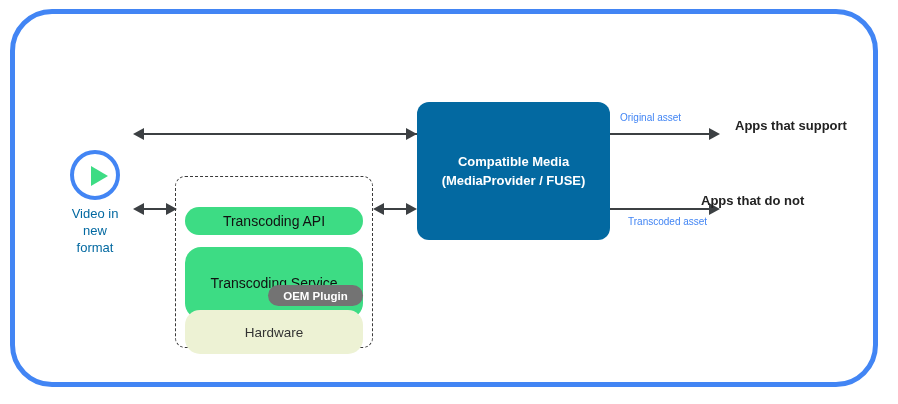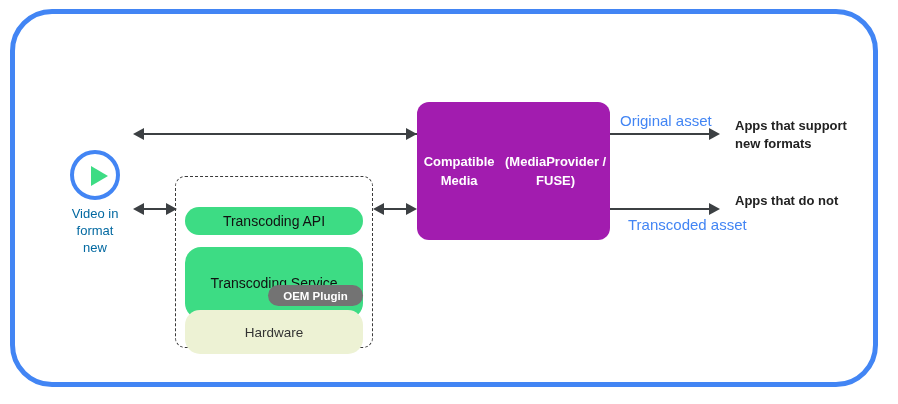--- a/index.html
+++ b/index.html
@@ -136,25 +136,24 @@
     font-weight: bold;
   }
 
   
   .cmt-box {
     position: absolute;
     left: 417px;
     top: 102px;
     width: 193px;
     height: 138px;
-    background: #a21caf;
+    background: #0369a1;
     border-radius: 12px;
     display: flex;
-    flex-direction: row;
-    align-items: center;
+    flex-direction: column;
     justify-content: center;
     color: #ffffff;
     font-size: 13px;
     font-weight: bold;
     line-height: 19px;
     text-align: center;
   }
   .cmt-box span { display: block; }
 
   
@@ -176,21 +175,21 @@
     width: 0;
     height: 0;
     border-right: 11px solid #3c4043;
     border-top: 6px solid transparent;
     border-bottom: 6px solid transparent;
   }
 
   
   .asset-label {
     position: absolute;
-    font-size: 15px;
+    font-size: 10px;
     color: #4285f4;
     white-space: nowrap;
   }
   .apps-caption {
     position: absolute;
     font-size: 13px;
     line-height: 18px;
     color: #222222;
     white-space: nowrap;
     font-weight: bold;
@@ -202,22 +201,22 @@
 
 <div id="canvas">
 
   <div class="outer-frame"></div>
 
   <div class="play-icon">
     <div class="play-tri"></div>
   </div>
   <div class="video-caption">
     <span>Video in</span>
+    <span>new</span>
     <span>format</span>
-    <span>new</span>
   </div>
 
   <div class="arrow-line" style="left:144px; top:133px; width:273px;"></div>
   <div class="arrow-head-l" style="left:133px; top:128px;"></div>
   <div class="arrow-head-r" style="left:406px; top:128px;"></div>
 
   <div class="arrow-line" style="left:144px; top:208px; width:22px;"></div>
   <div class="arrow-head-l" style="left:133px; top:203px;"></div>
   <div class="arrow-head-r" style="left:166px; top:203px;"></div>
 
@@ -238,23 +237,22 @@
   <div class="cmt-box">
     <span>Compatible Media</span>
     <span>(MediaProvider / FUSE)</span>
   </div>
 
   <div class="asset-label" style="left:620px; top:112px;">Original asset</div>
   <div class="arrow-line" style="left:610px; top:133px; width:99px;"></div>
   <div class="arrow-head-r" style="left:709px; top:128px;"></div>
   <div class="apps-caption" style="left:735px; top:117px;">
     <span>Apps that support</span>
-    <span>new formats</span>
   </div>
 
   <div class="arrow-line" style="left:610px; top:208px; width:99px;"></div>
   <div class="arrow-head-r" style="left:709px; top:203px;"></div>
   <div class="asset-label" style="left:628px; top:216px;">Transcoded asset</div>
-  <div class="apps-caption" style="left:735px; top:192px;">
+  <div class="apps-caption" style="left:701px; top:192px;">
     <span>Apps that do not</span>
   </div>
 
 </div>
 
 </body></html>

